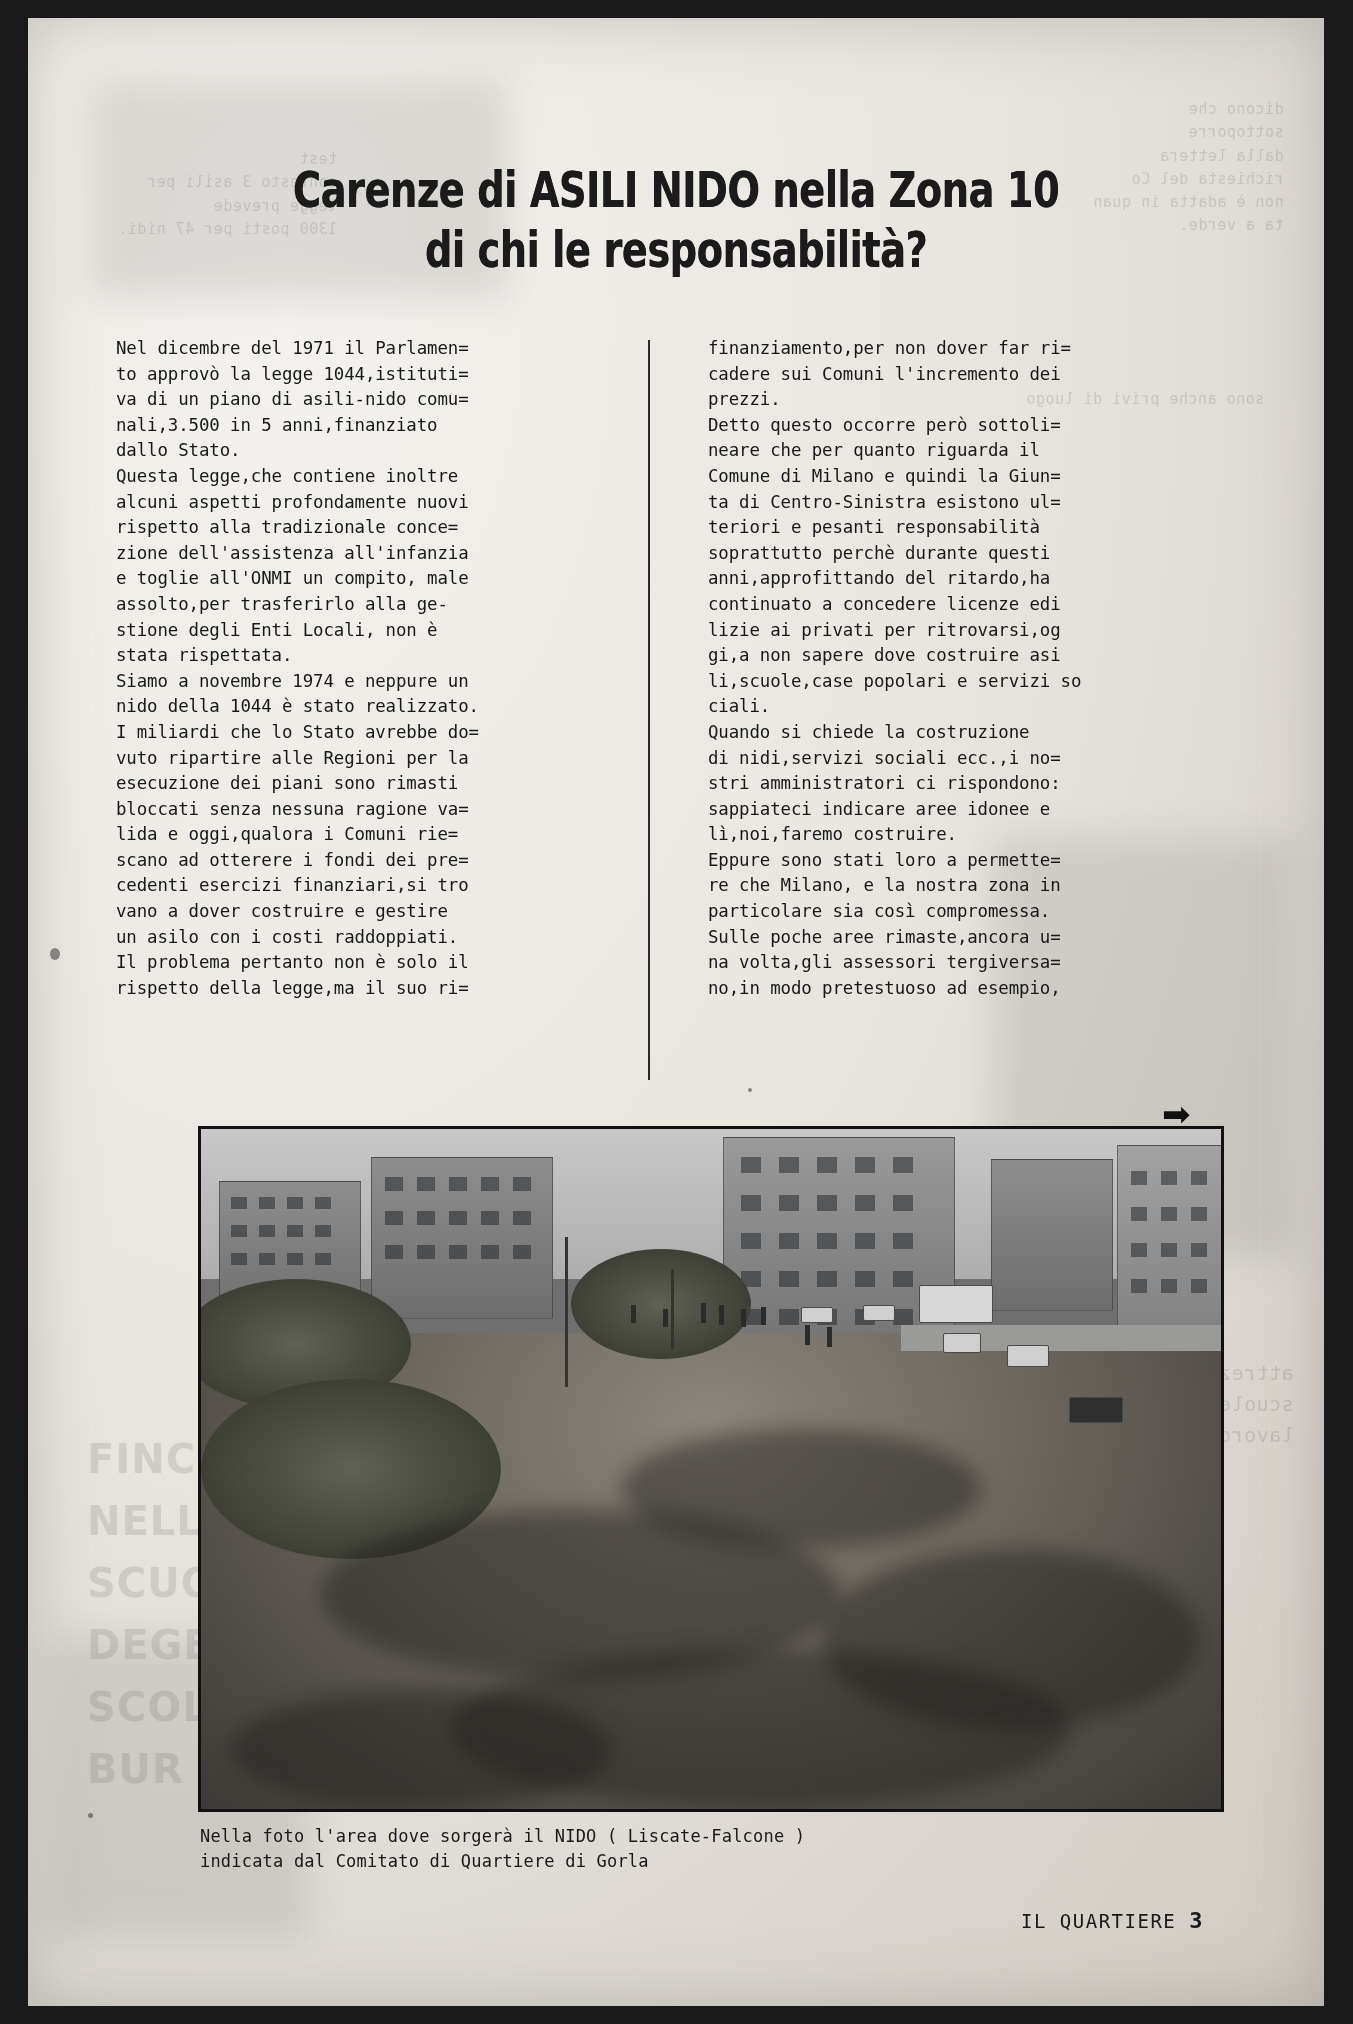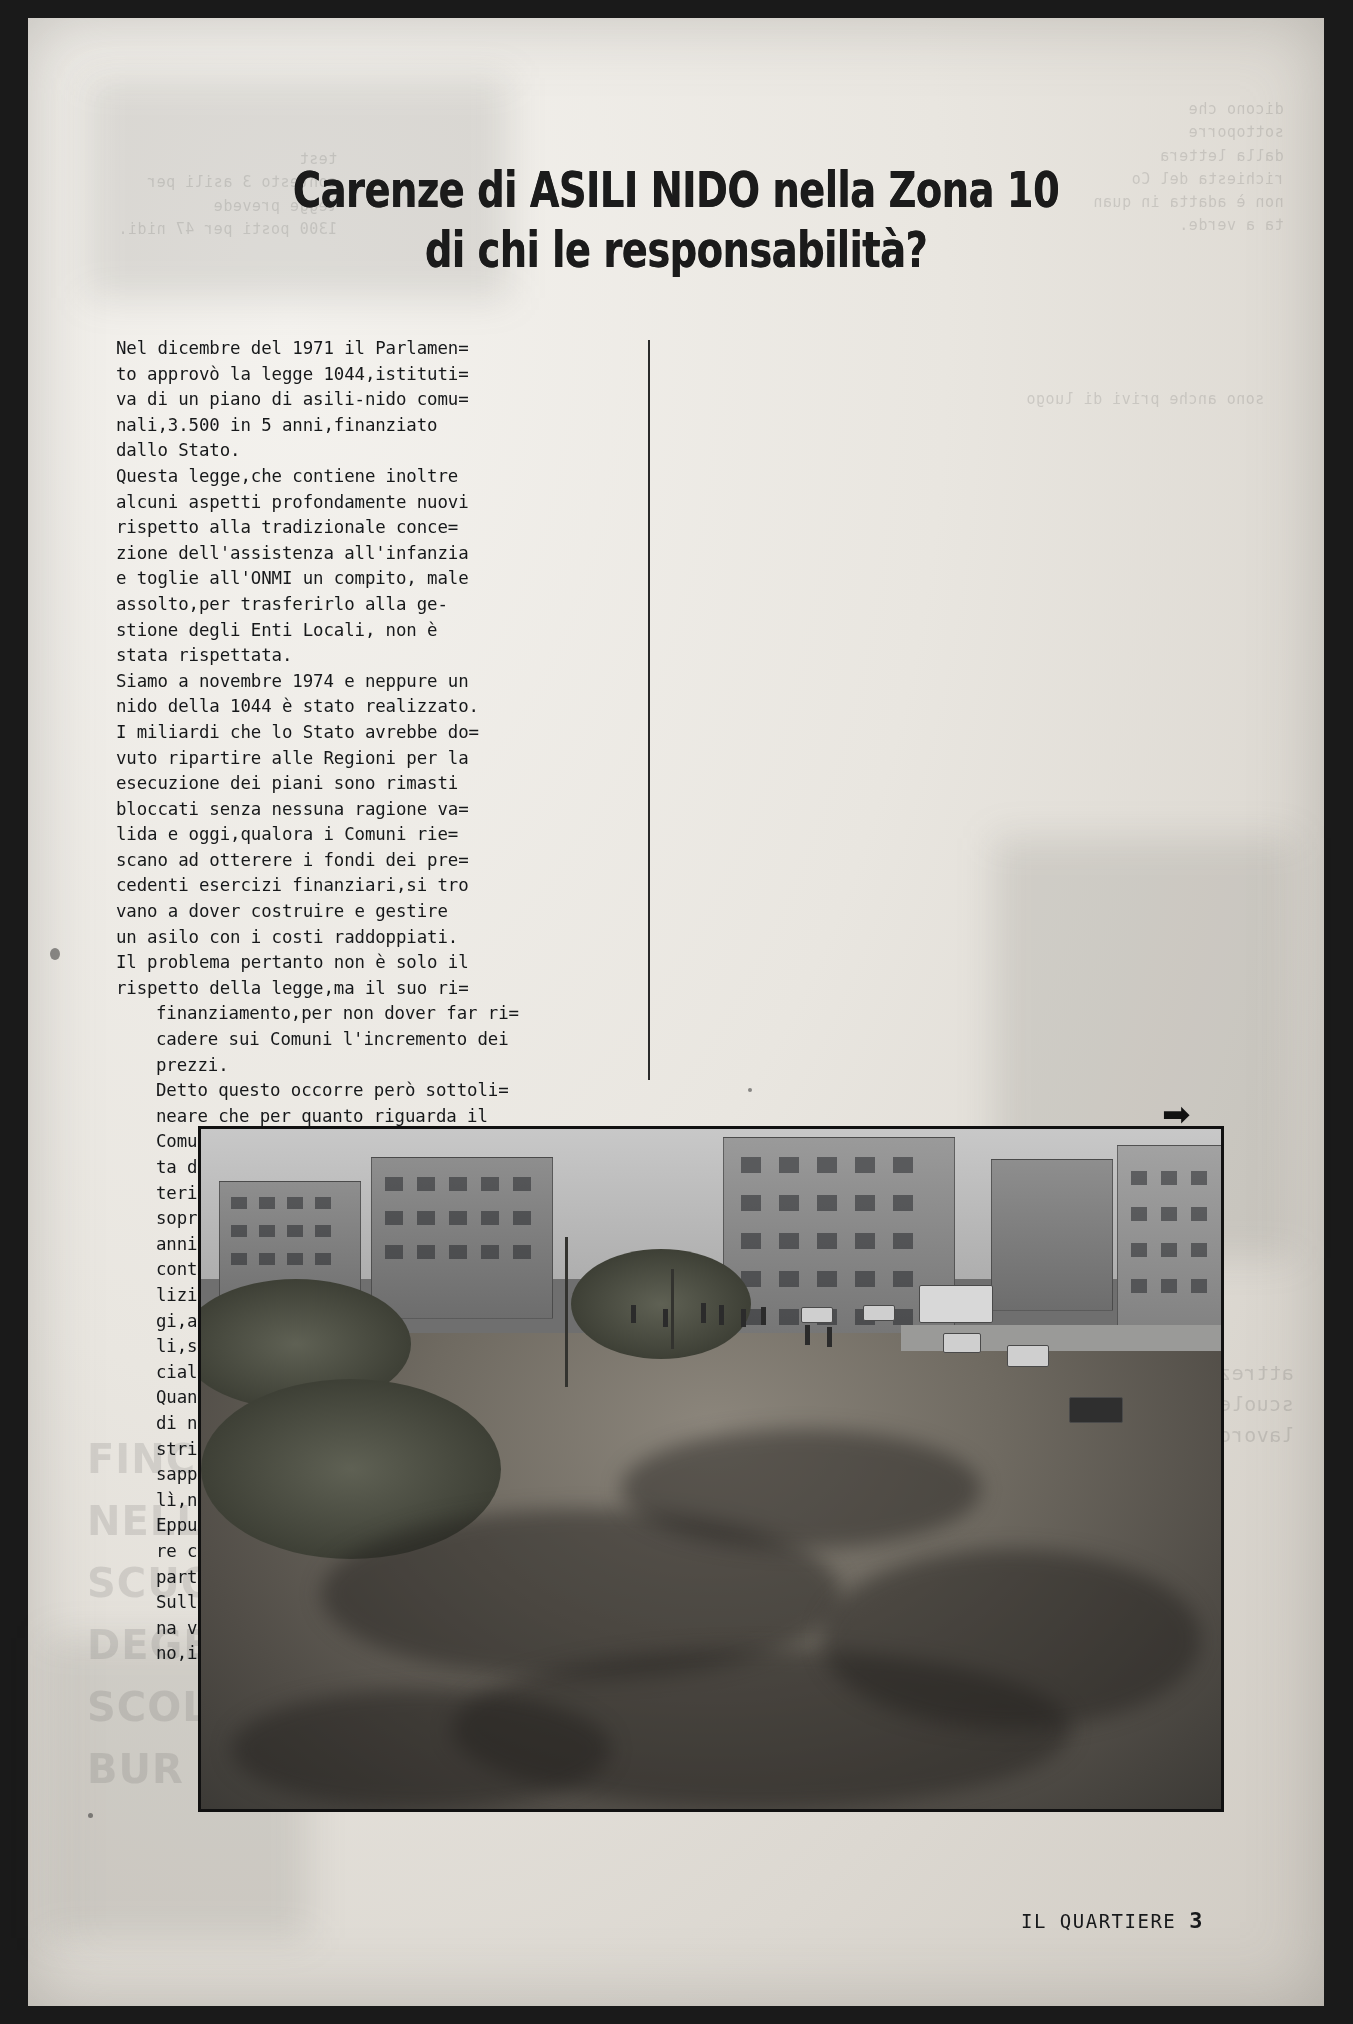--- a/index.html
+++ b/index.html
@@ -74,21 +74,20 @@
   .headline .l2 { display: block; }
 
   
   .cols {
     position: absolute;
     left: 88px;
     top: 318px;
     width: 1120px;
     display: flex;
     gap: 0;
-    flex-direction: column;
   }
   .col {
     width: 528px;
     font-family: "DejaVu Sans Mono", monospace;
     font-size: 17.4px;
     line-height: 25.6px;
     color: #16181a;
     white-space: pre-wrap;
     letter-spacing: -0.1px;
   }
@@ -406,20 +405,22 @@
       <div class="ph-person" style="left:604px; top:196px; height:20px;"></div>
       <div class="ph-person" style="left:626px; top:198px; height:20px;"></div>
 
       <div class="ph-mud" style="left:120px; top:380px; width:520px; height:170px;"></div>
       <div class="ph-mud" style="left:420px; top:300px; width:360px; height:120px;"></div>
       <div class="ph-mud" style="left:250px; top:520px; width:620px; height:160px;"></div>
       <div class="ph-mud" style="left:620px; top:420px; width:380px; height:180px;"></div>
       <div class="ph-mud" style="left:30px; top:560px; width:380px; height:120px;"></div>
     </div>
 
+    <div class="caption">Nella foto l'area dove sorgerà il NIDO ( Liscate-Falcone )
+indicata dal Comitato di Quartiere di Gorla</div>
 
     <div class="footer">
       <span>IL QUARTIERE</span>
       <span class="pg">3</span>
     </div>
 
     <div class="speck" style="left:22px; top:930px; width:10px; height:12px;"></div>
     <div class="speck" style="left:60px; top:1795px; width:5px; height:5px;"></div>
     <div class="speck" style="left:720px; top:1070px; width:4px; height:4px;"></div>
   </div>

